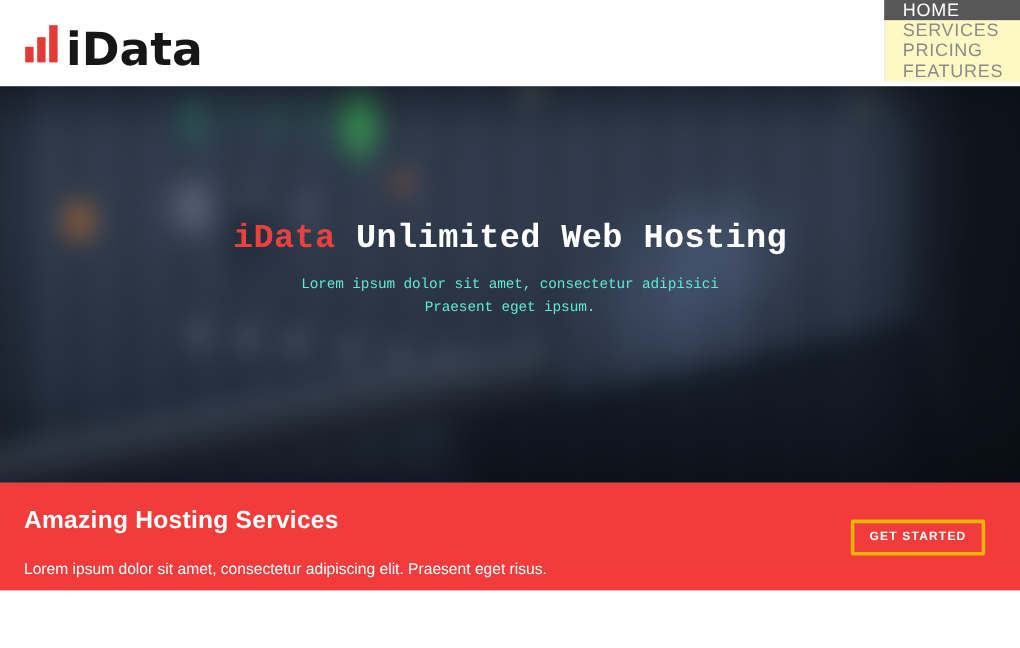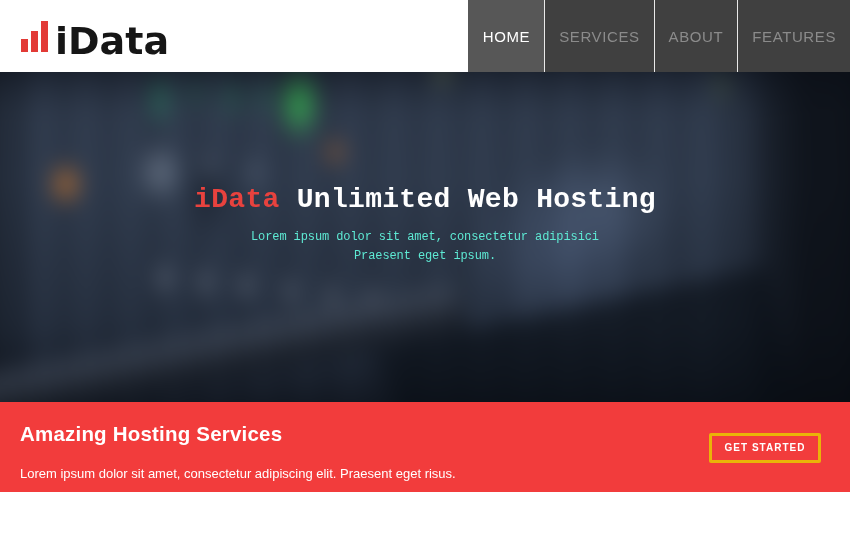--- a/index.html
+++ b/index.html
@@ -20,26 +20,26 @@
   .logo-icon { display:flex; align-items:flex-end; margin-right:7px; margin-bottom:6px; }
   .logo-icon i { display:block; width:7px; background:#e23a36; margin-right:3px; }
   .logo-icon .b1 { height:13px; }
   .logo-icon .b2 { height:21px; }
   .logo-icon .b3 { height:31px; margin-right:0; }
   .logo-text {
     font-family:"DejaVu Sans", sans-serif;
     font-size:38px; font-weight:700; color:#161616;
     line-height:0.84; letter-spacing:0;
   }
-  nav { display:flex; }
+  nav { display:flex;flex-direction:column; }
   .nav-item {
     display:flex; align-items:center;
     padding:0 14px;
     font-size:15px; color:#8b8b8b; letter-spacing:0.6px;
-    background:#404040; border-left:1px solid #e9e9e9;
+    background:#fef9c3; border-left:1px solid #e9e9e9;
     text-decoration:none; cursor:pointer; white-space:nowrap;
   }
   .nav-item.active {
     background:#575757; color:#ffffff; border-left-color:#575757;
   }
 
   
   .hero { position:relative; height:330px; background:#27303f; overflow:hidden;font-family:Liberation Mono, monospace; }
   .hero-bg {
     position:absolute; inset:-24px; filter:blur(11px);
@@ -137,21 +137,21 @@
       <span class="logo-icon">
         <i class="b1"></i>
           <i class="b2"></i>
           <i class="b3"></i>
       </span>
       <span class="logo-text">iData</span>
     </div>
     <nav>
       <a class="nav-item active">HOME</a>
       <a class="nav-item">SERVICES</a>
-      <a class="nav-item">ABOUT</a>
+      <a class="nav-item">PRICING</a>
       <a class="nav-item">FEATURES</a>
     </nav>
   </header>
 
   <section class="hero">
     <div class="hero-bg">
       <div class="hero-rail"></div>
       <div class="hero-slab-shadow"></div>
     </div>
     <div class="hero-content">

